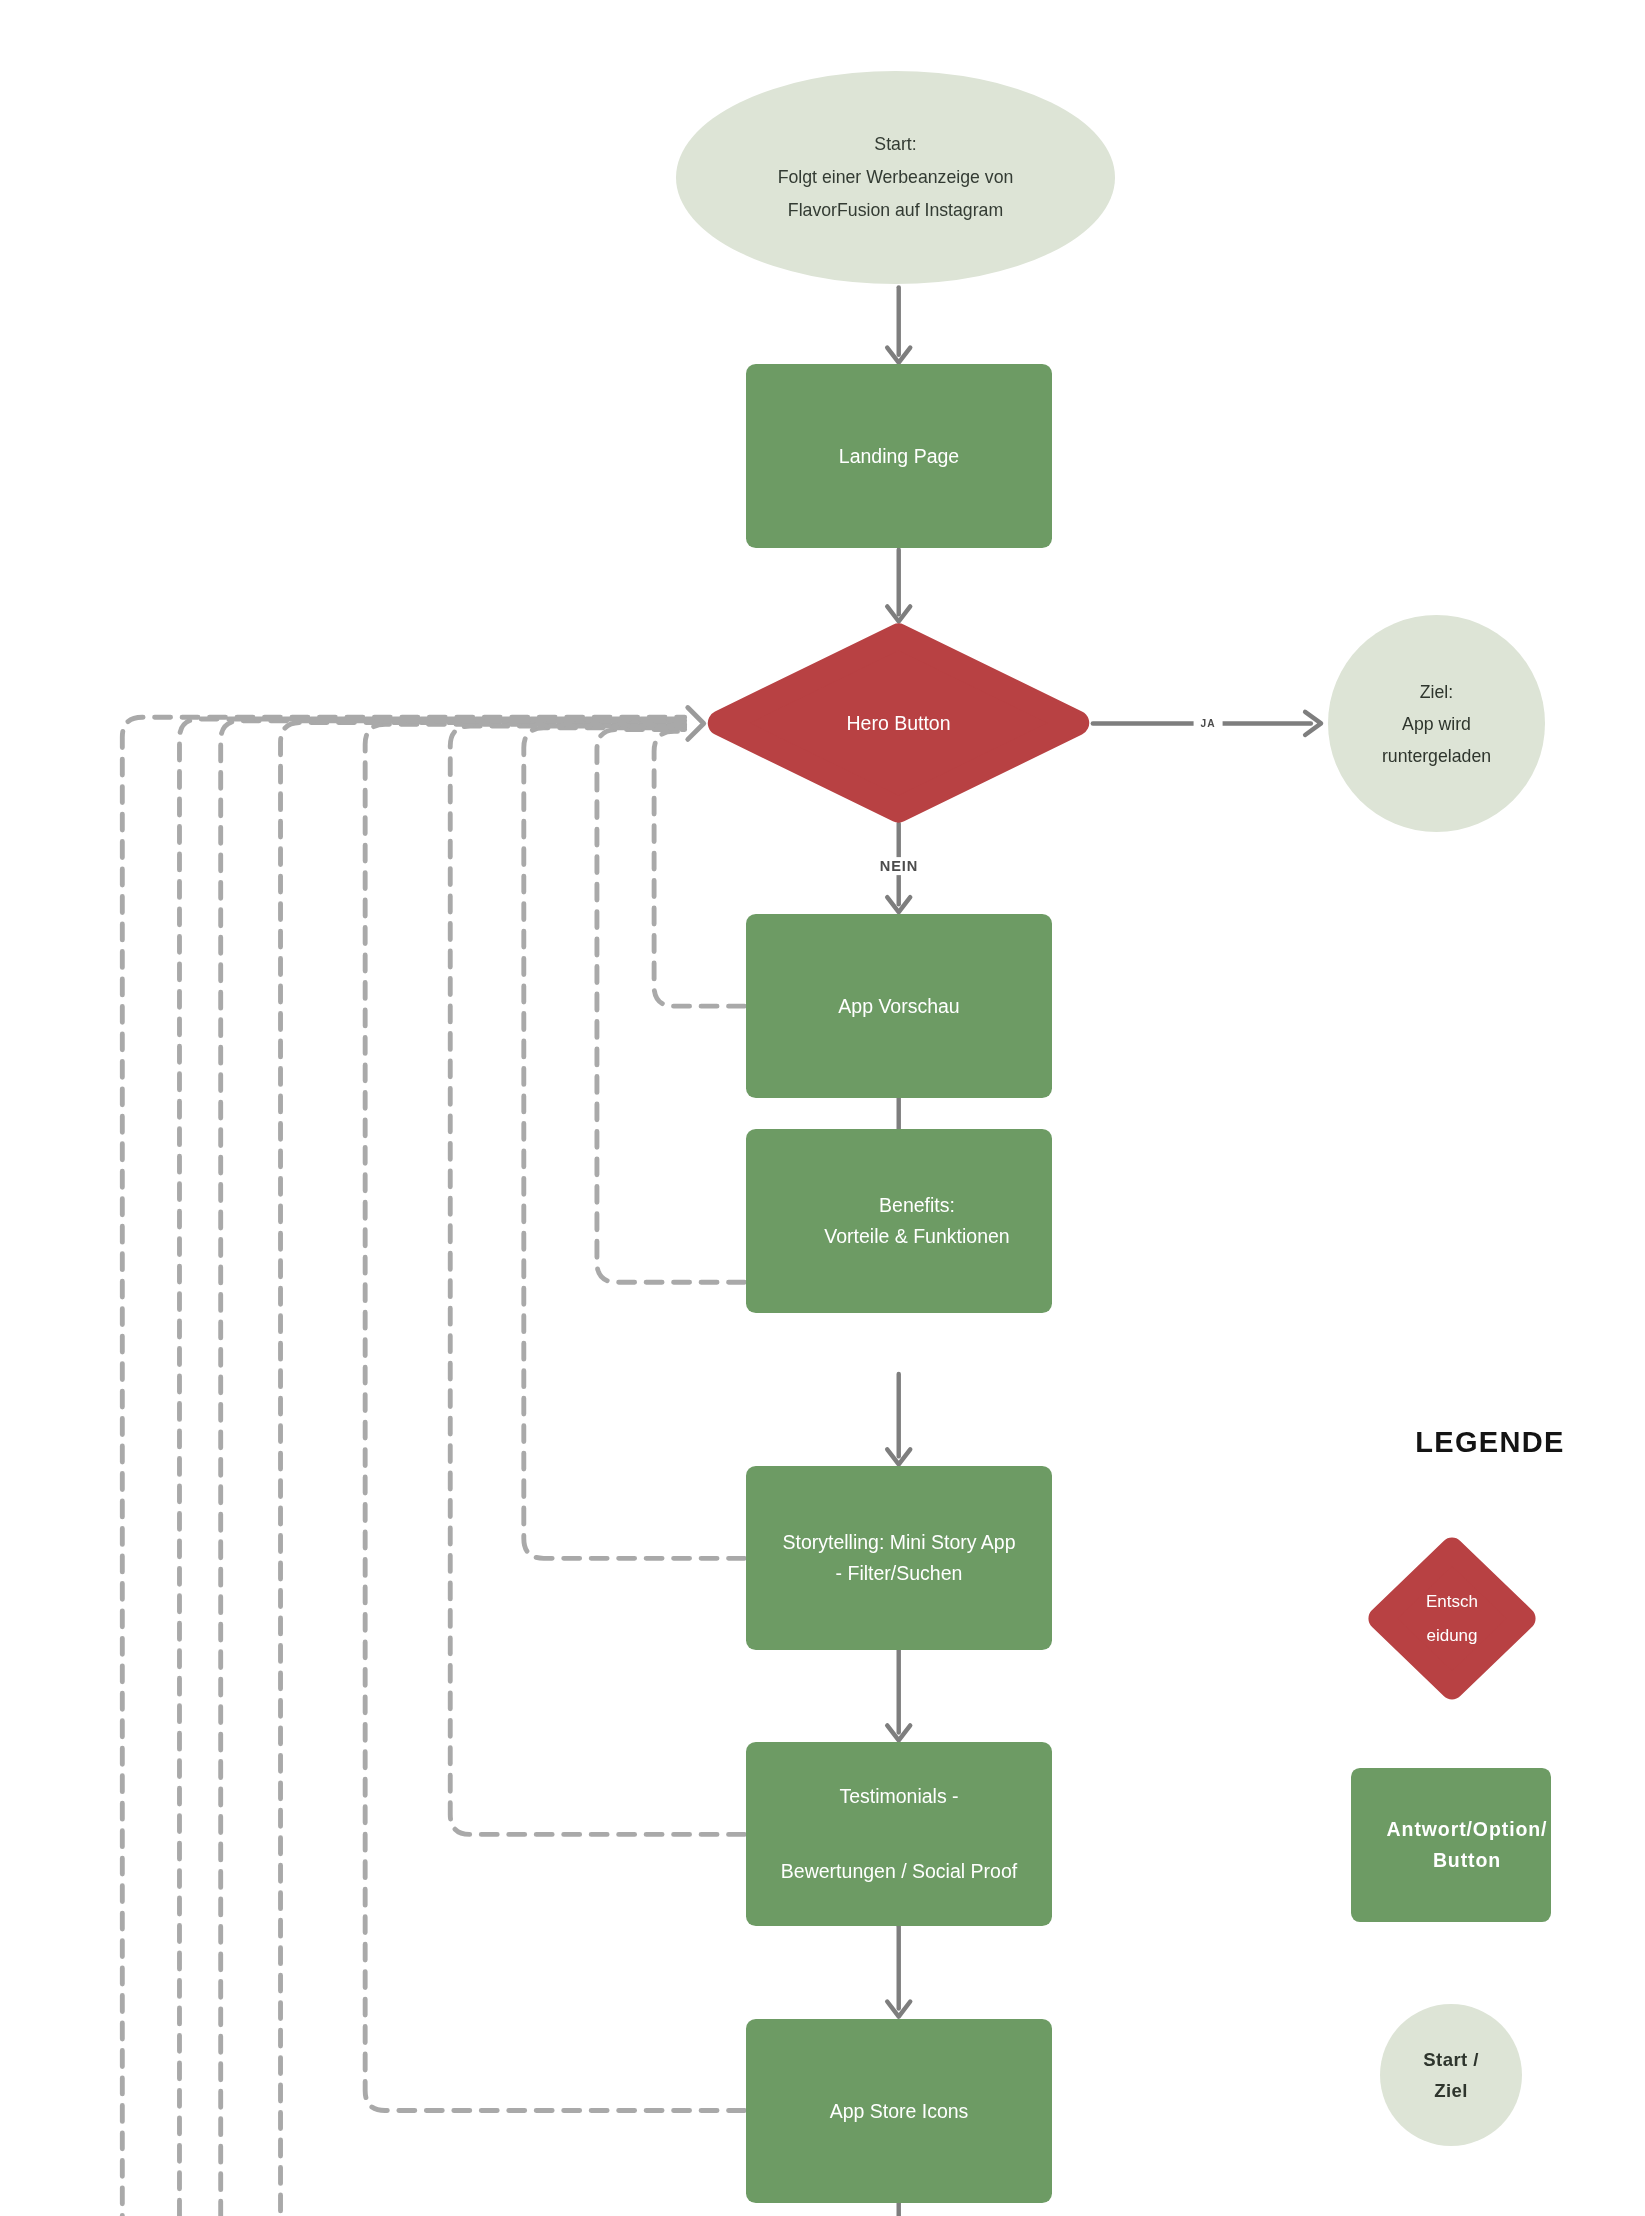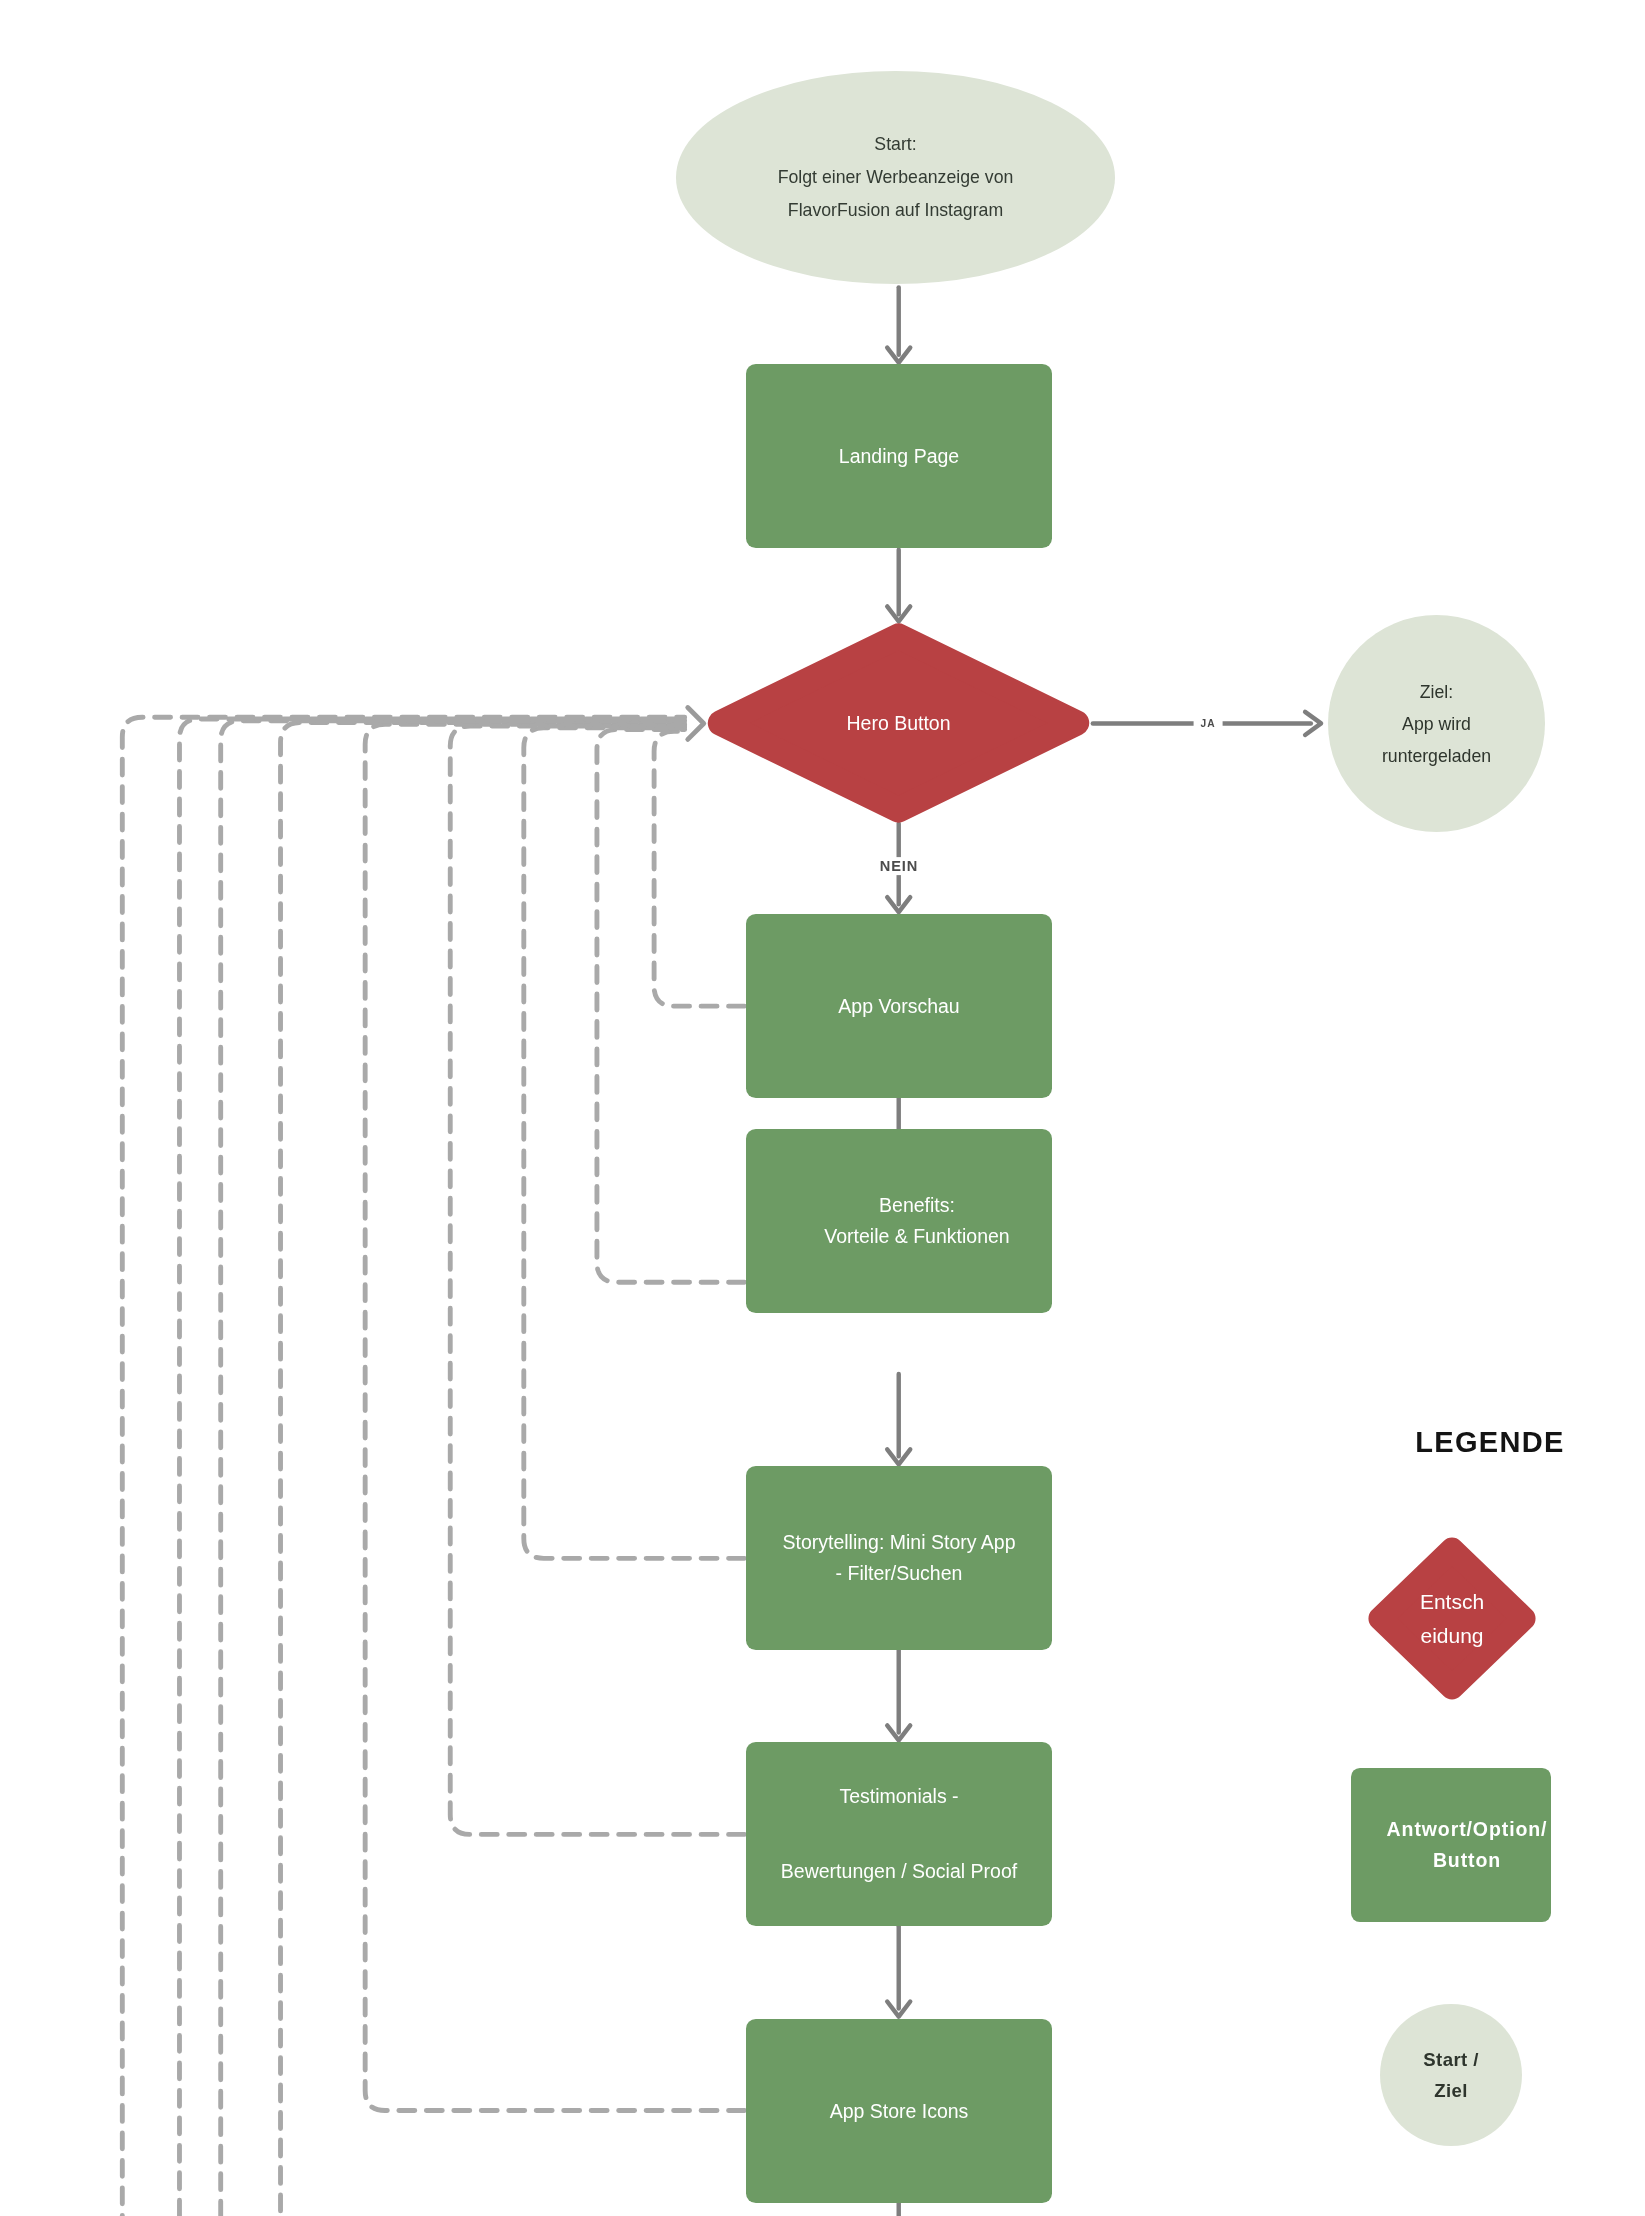--- a/index.html
+++ b/index.html
@@ -24,21 +24,21 @@
               color:#4c4c4c;font-weight:600;letter-spacing:0.9px;padding:0.9px 7px;
               white-space:nowrap;}
   .edge-label.nein{font-size:14.6px;}
   .edge-label.ja{font-size:10.2px;}
   .legend-title{position:absolute;transform:translate(-50%,-50%);color:#141414;
                 font-size:29px;font-weight:800;letter-spacing:1.3px;white-space:nowrap;}
   .legend-option{background:#6d9b64;border-radius:8.9px;color:#ffffff;
                  font-size:19.5px;line-height:31px;font-weight:600;letter-spacing:0.9px;}
   .legend-circle{background:#dde4d6;border-radius:50%;color:#2e352d;
                  font-size:18.6px;line-height:31px;font-weight:600;letter-spacing:0.4px;}
-  .legend-diamond-label{font-size:21px;line-height:34px;font-weight:400;}
+  .legend-diamond-label{font-size:17px;line-height:34px;font-weight:400;}
 </style>
 </head>
 <body>
 
 <div class="canvas">
 
   <svg class="wires" width="1645" height="3418" viewBox="0 0 3712 7712">
     <g stroke="#a9a9a9" stroke-width="11" fill="none" stroke-linecap="round" stroke-dasharray="36 26">
       <path d="M 1680 2270 L 1521 2270 Q 1476 2270 1476 2225 L 1476 1695 Q 1476 1650 1521 1650 L 1545 1650"></path>
       <path d="M 1680 2893 L 1392 2893 Q 1347 2893 1347 2848 L 1347 1691 Q 1347 1646 1392 1646 L 1545 1646"></path>

